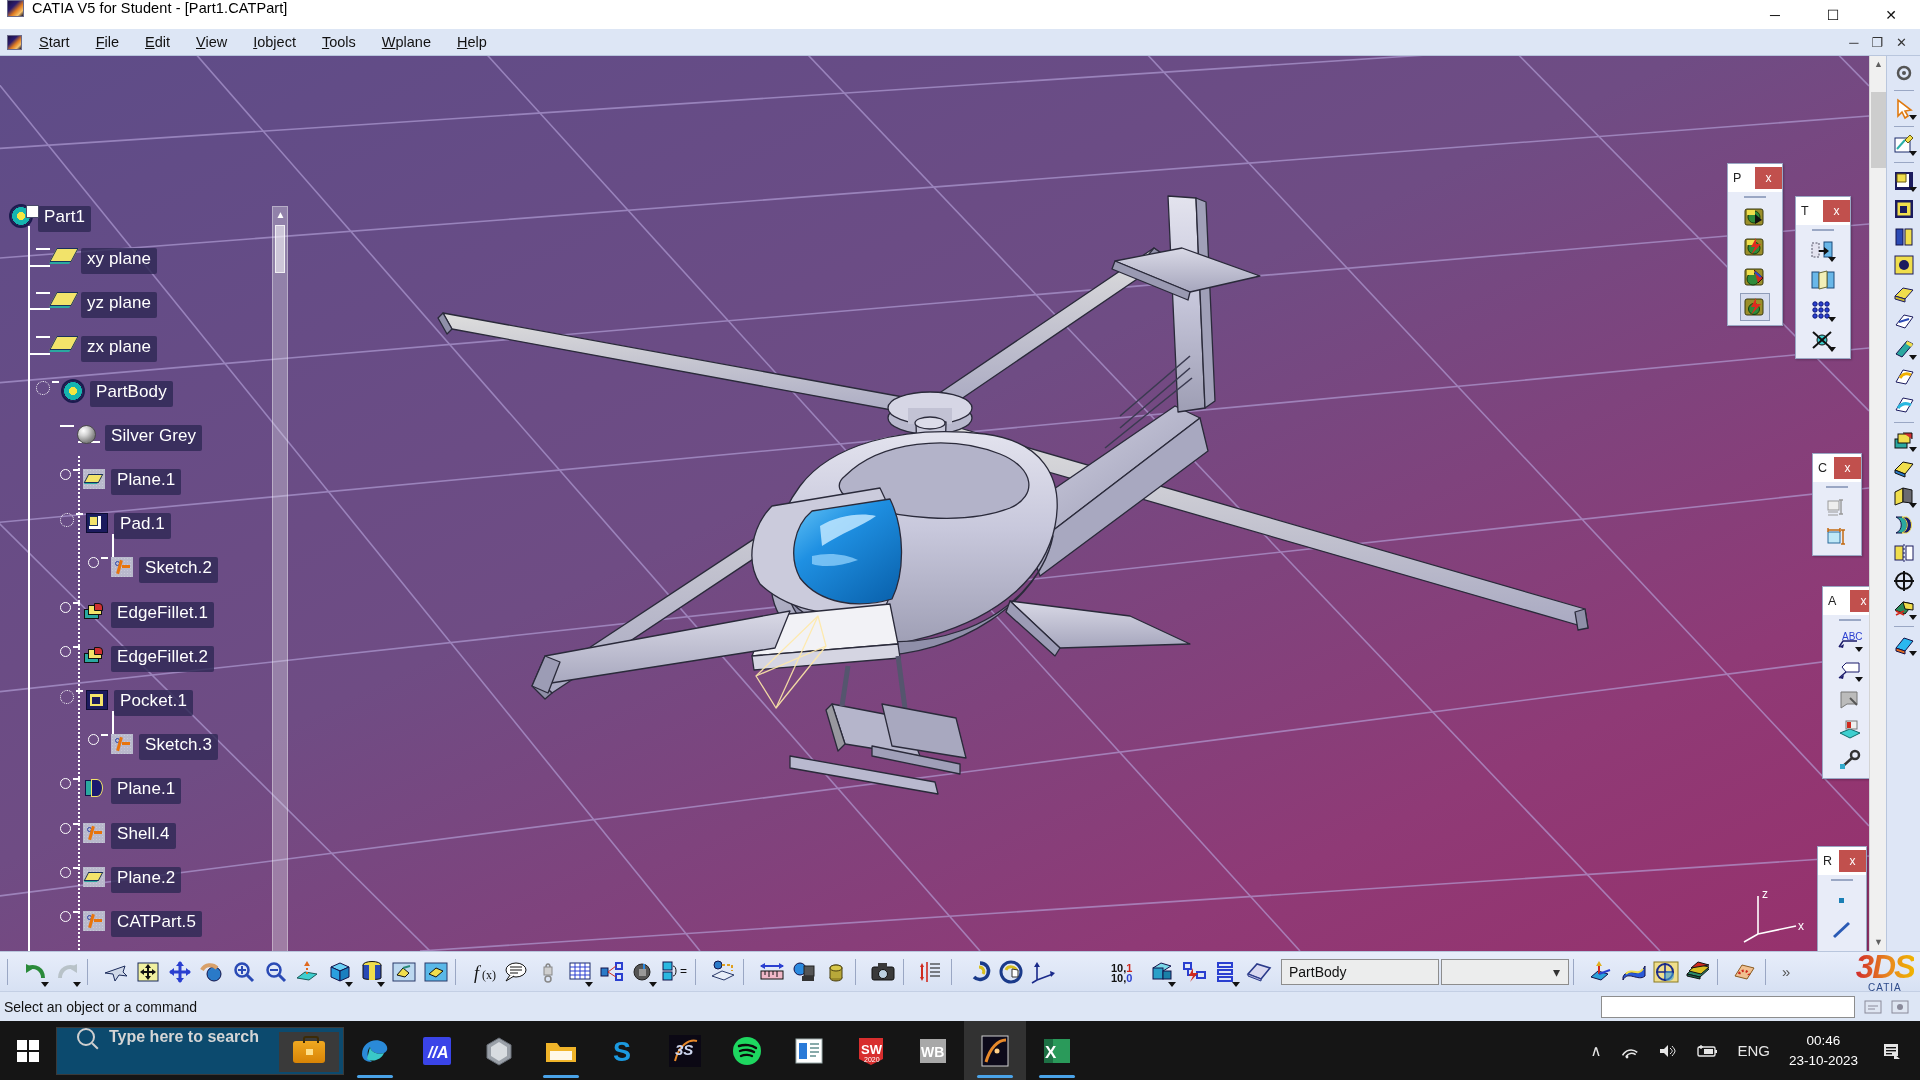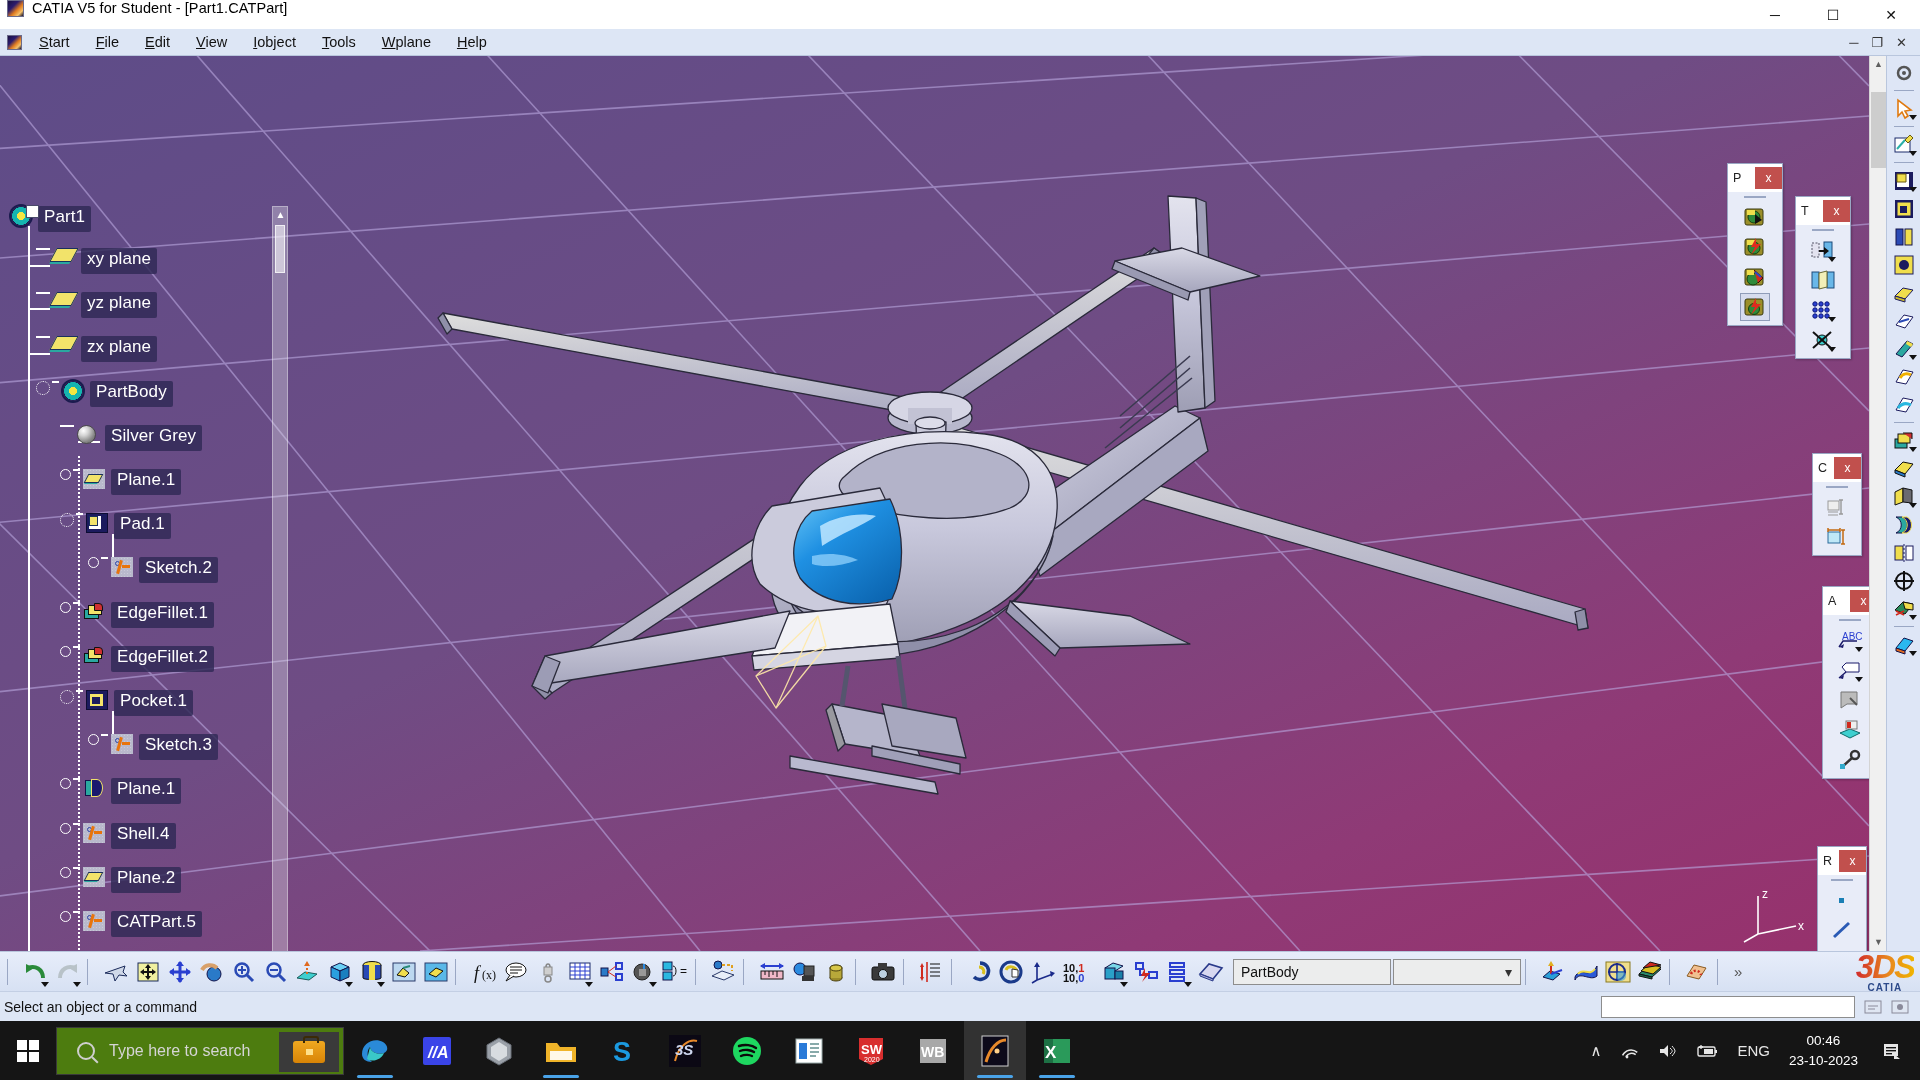--- a/index.html
+++ b/index.html
@@ -187,21 +187,21 @@
   #wbcombo2 {
     width:128px; height:26px; background:#eceded; border:1px solid #8d8d8d;
     display:flex;align-items:center;justify-content:flex-end;padding-right:8px;margin-left:1px;
     font-size:11px;color:#333;
   }
   #chev { font-size:15px; color:#555; margin:0 4px; }
   #dslogo { margin-left:auto; margin-right:6px; text-align:center; line-height:1; }
   #dslogo .d1 { font-size:33px; font-weight:bold; font-style:italic;
      background:linear-gradient(90deg,#d12b2b 0%,#e8861f 55%,#f0b400 100%);
      -webkit-background-clip:text; background-clip:text; color:transparent; letter-spacing:-2px;}
-  #dslogo .d2 { font-size:10px; color:#2d4a8a; letter-spacing:1px; font-weight:bold;}
+  #dslogo .d2 { font-size:10px; color:#2d4a8a; letter-spacing:1px; font-weight:normal;}
 
   
   #statusbar {
     position:absolute; top:991px; left:0; width:1920px; height:30px;
     background:#dde6f5; display:flex; align-items:center; border-top:1px solid #c3cfe4;
   }
   #statusbar .stxt { font-size:14px; color:#111; padding-left:4px; }
   #statusbar .sfield {
     margin-left:auto; width:254px; height:22px; background:#ffffff; border:1px solid #8d8d8d;
     margin-right:8px;
@@ -216,22 +216,22 @@
   #startbtn { width:56px; height:59px; display:flex; align-items:center; justify-content:center;}
   #startbtn .win {
     width:22px;height:22px;
     background:
       linear-gradient(#fff,#fff) 0 0/10px 10px no-repeat,
       linear-gradient(#fff,#fff) 12px 0/10px 10px no-repeat,
       linear-gradient(#fff,#fff) 0 12px/10px 10px no-repeat,
       linear-gradient(#fff,#fff) 12px 12px/10px 10px no-repeat;
   }
   #searchbox {
-    width:288px;height:48px;background:#4d7c0f;border:1px solid #3a3a3a;
-    display:flex;align-items:center; position:relative;
+    width:288px;height:48px;background:#0c4a6e;border:1px solid #3a3a3a;
+    display:flex;align-items:flex-start; position:relative;font-weight:bold;
   }
   #searchbox .mag {
     width:18px;height:18px;border:2px solid #cfcfcf;border-radius:50%;margin-left:20px;position:relative;
   }
   #searchbox .mag:after{content:"";position:absolute;width:2px;height:8px;background:#cfcfcf;
     right:-3px;bottom:-6px;transform:rotate(-45deg);}
   #searchbox .sph { color:#d5d5d5; font-size:16px; margin-left:14px;}
   #searchbox .cort { position:absolute; right:4px; top:4px; width:60px; height:40px;
     background:#3a3a3a; display:flex;align-items:center;justify-content:center;}
   #searchbox .cort .case {
@@ -1183,21 +1183,21 @@
         <path d="M14,9 L14,17 L20,17 L20,10 Z" fill="#fff" stroke="#333"></path>
       </svg>
   </div>
   <div class="bbtn">
     <svg width="26" height="24">
         <path d="M6,20 L6,4 M6,20 L22,14 M6,20 L1,23" stroke="#1a2a8a" stroke-width="1.6" fill="none"></path>
         <polygon points="6,2 3,7 9,7" fill="#1a2a8a"></polygon>
         <polygon points="24,13 19,11 20,17" fill="#1a2a8a"></polygon>
       </svg>
   </div>
-  <div class="bbtn" style="width:38px;">
+  <div class="bbtn" style="width:38px;margin-left:48px;">
     <svg width="36" height="24">
         <text x="2" y="12" font-size="11" font-weight="bold" font-family="Liberation Sans" fill="#111">10,<tspan fill="#d02a1e">1</tspan></text>
         <text x="2" y="22" font-size="11" font-weight="bold" font-family="Liberation Sans" fill="#111">10,<tspan fill="#2a3fd0">0</tspan></text>
       </svg>
   </div>
   <div class="bbtn">
     <svg width="28" height="24">
         <polygon points="4,8 12,3 22,6 14,11" fill="#7ad8e8" stroke="#12124a"></polygon>
         <rect x="4" y="8" width="10" height="11" fill="#2aa0c8" stroke="#12124a"></rect>
         <rect x="14" y="11" width="8" height="8" fill="#1a80a8" stroke="#12124a"></rect>

